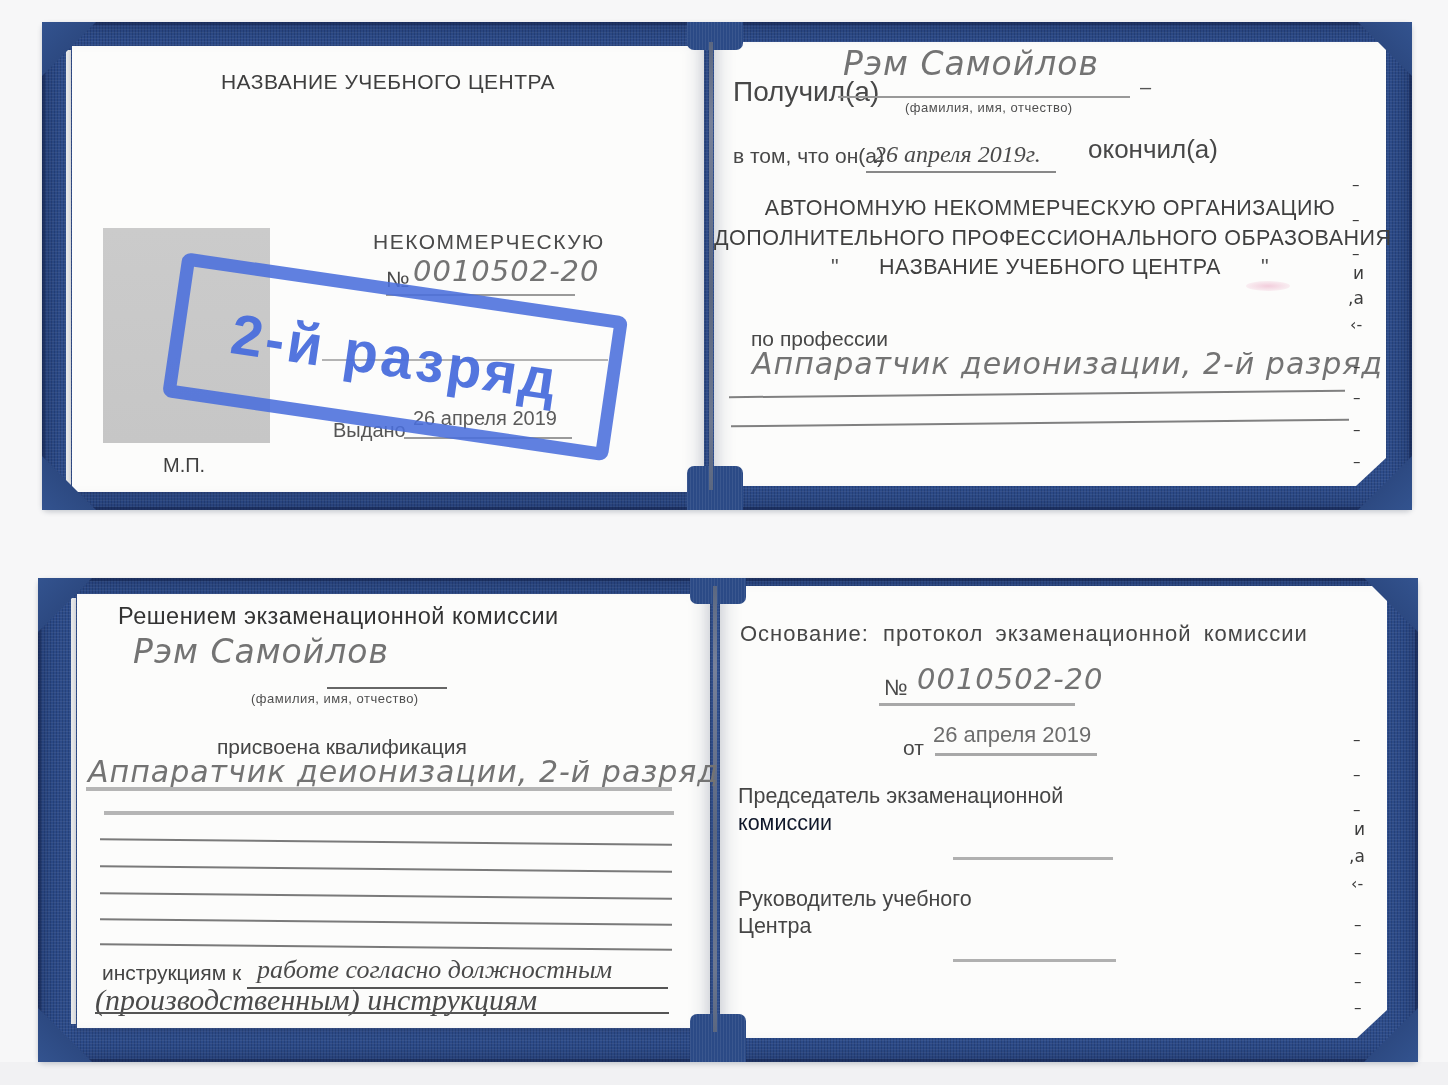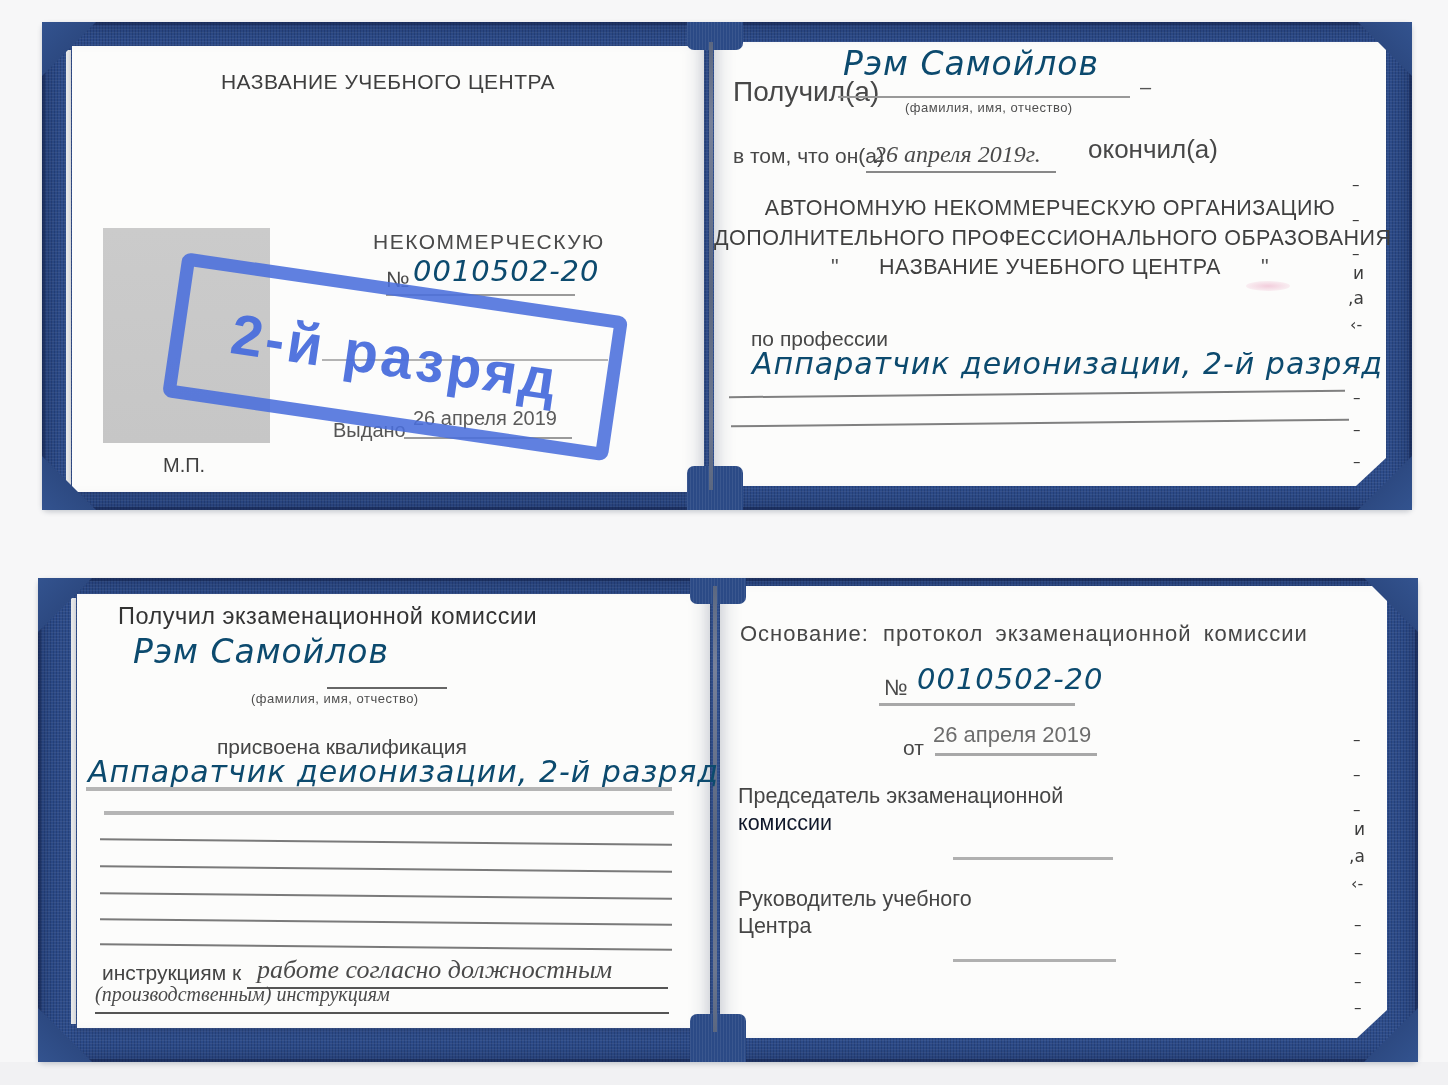--- a/index.html
+++ b/index.html
@@ -1,20 +1,20 @@
 <!DOCTYPE html>
 <html><head>
 <meta charset="utf-8">
 <style>
   html,body{margin:0;padding:0;}
   body{width:1448px;height:1085px;background:#f7f7f8;position:relative;overflow:hidden;
        font-family:"Liberation Sans","DejaVu Sans",sans-serif;}
   #app{position:absolute;left:0;top:0;width:1448px;height:1085px;}
   .lbl{position:absolute;font-family:"Liberation Sans","DejaVu Sans",sans-serif;color:#474747;white-space:nowrap;}
-  .hand{position:absolute;font-family:"DejaVu Sans",sans-serif;font-style:italic;color:#0c4a6e;
+  .hand{position:absolute;font-family:"DejaVu Sans",sans-serif;font-style:italic;color:#737373;
         white-space:nowrap;letter-spacing:1px;}
   .sit{position:absolute;font-family:"Liberation Serif","DejaVu Serif",serif;font-style:italic;
        color:#4a4a4a;white-space:nowrap;}
   .ln{position:absolute;background:#8a8a8a;}
   .cover{position:absolute;z-index:1;background-color:#2e4d8b;border-radius:6px;
     background-image:
       repeating-linear-gradient(0deg, rgba(255,255,255,0.06) 0 1px, rgba(0,0,0,0) 1px 3px),
       repeating-linear-gradient(90deg, rgba(10,25,60,0.22) 0 1px, rgba(0,0,0,0) 1px 3px);
     box-shadow: inset 0 0 0 3px rgba(18,32,72,0.45), inset 0 0 26px rgba(12,22,55,0.5), 0 2px 5px rgba(60,70,90,0.25);}
   .corner{position:absolute;z-index:3;width:54px;height:54px;
@@ -125,37 +125,37 @@
   <div class="corner c-bl" style="left:38px;top:1008px;"></div>
   <div class="corner c-br" style="left:1364px;top:1008px;"></div>
 
   <div class="sliver" style="left:71px;top:598px;width:5px;height:426px;"></div>
   <div class="page pageL" style="left:77px;top:594px;width:633px;height:434px;"></div>
   <div class="page pageR notch" style="left:720px;top:586px;width:667px;height:452px;"></div>
   <div class="gutter" style="left:713px;top:586px;height:446px;"></div>
   <div class="tab tab-top" style="left:690px;top:578px;width:56px;height:26px;"></div>
   <div class="tab tab-bot" style="left:690px;top:1014px;width:56px;height:48px;"></div>
 
-  <div class="lbl txt" style="left:118px;top:603px;font-size:23.5px;color:#333;letter-spacing:0.5px;">Получил экзаменационной комиссии</div>
+  <div class="lbl txt" style="left:118px;top:603px;font-size:23.5px;color:#333;letter-spacing:0.5px;">Решением экзаменационной комиссии</div>
   <div class="hand txt" style="left:133px;top:632px;font-size:33px;">Рэм Самойлов</div>
   <div class="ln" style="left:327px;top:687px;width:120px;height:2px;background:#666;z-index:5;"></div>
   <div class="lbl txt" style="left:251px;top:691px;font-size:13px;color:#4f4f4f;letter-spacing:0.5px;">(фамилия, имя, отчество)</div>
   <div class="lbl txt" style="left:217px;top:735px;font-size:21px;color:#454545;">присвоена квалификация</div>
   <div class="hand txt" style="left:88px;top:754px;font-size:30px;">Аппаратчик деионизации, 2-й разряд</div>
   <div class="ln" style="left:86px;top:787px;width:586px;height:4px;background:#b5b5b5;z-index:5;"></div>
   <div class="ln" style="left:104px;top:811px;width:570px;height:4px;background:#b5b5b5;z-index:5;"></div>
   <div class="ln" style="left:100px;top:841px;width:572px;height:2px;background:#7a7a7a;z-index:5;transform:rotate(0.55deg);"></div>
   <div class="ln" style="left:100px;top:868px;width:572px;height:2px;background:#7a7a7a;z-index:5;transform:rotate(0.55deg);"></div>
   <div class="ln" style="left:100px;top:895px;width:572px;height:2px;background:#7a7a7a;z-index:5;transform:rotate(0.55deg);"></div>
   <div class="ln" style="left:100px;top:921px;width:572px;height:2px;background:#7a7a7a;z-index:5;transform:rotate(0.55deg);"></div>
   <div class="ln" style="left:100px;top:946px;width:572px;height:2px;background:#7a7a7a;z-index:5;transform:rotate(0.55deg);"></div>
   <div class="lbl txt" style="left:102px;top:961px;font-size:21px;color:#444;">инструкциям к</div>
   <div class="sit txt" style="left:257px;top:955px;font-size:26px;position:absolute;z-index:5;">работе согласно должностным</div>
   <div class="ln" style="left:247px;top:987px;width:421px;height:2px;background:#555;z-index:5;"></div>
-  <div class="sit txt" style="left:95px;top:983px;font-size:20px;position:absolute;z-index:5;">(производственным) инструкциям</div>
+  <div class="sit txt" style="left:95px;top:983px;font-size:30px;position:absolute;z-index:5;">(производственным) инструкциям</div>
   <div class="ln" style="left:95px;top:1012px;width:574px;height:2px;background:#555;z-index:5;"></div>
 
   <div class="lbl txt" style="left:740px;top:621px;font-size:22px;letter-spacing:1px;color:#464646;display:flex;gap:14px;">
     <span>Основание:</span>
     <span style="word-spacing:5px;">протокол экзаменационной комиссии</span>
   </div>
   <div class="lbl txt" style="left:884px;top:675px;font-size:22px;color:#4a4a4a;">№</div>
   <div class="hand txt" style="left:917px;top:662px;font-size:29px;">0010502-20</div>
   <div class="ln" style="left:879px;top:703px;width:196px;height:3px;background:#a8a8a8;z-index:5;"></div>
   <div class="lbl txt" style="left:903px;top:736px;font-size:21px;">от</div>

